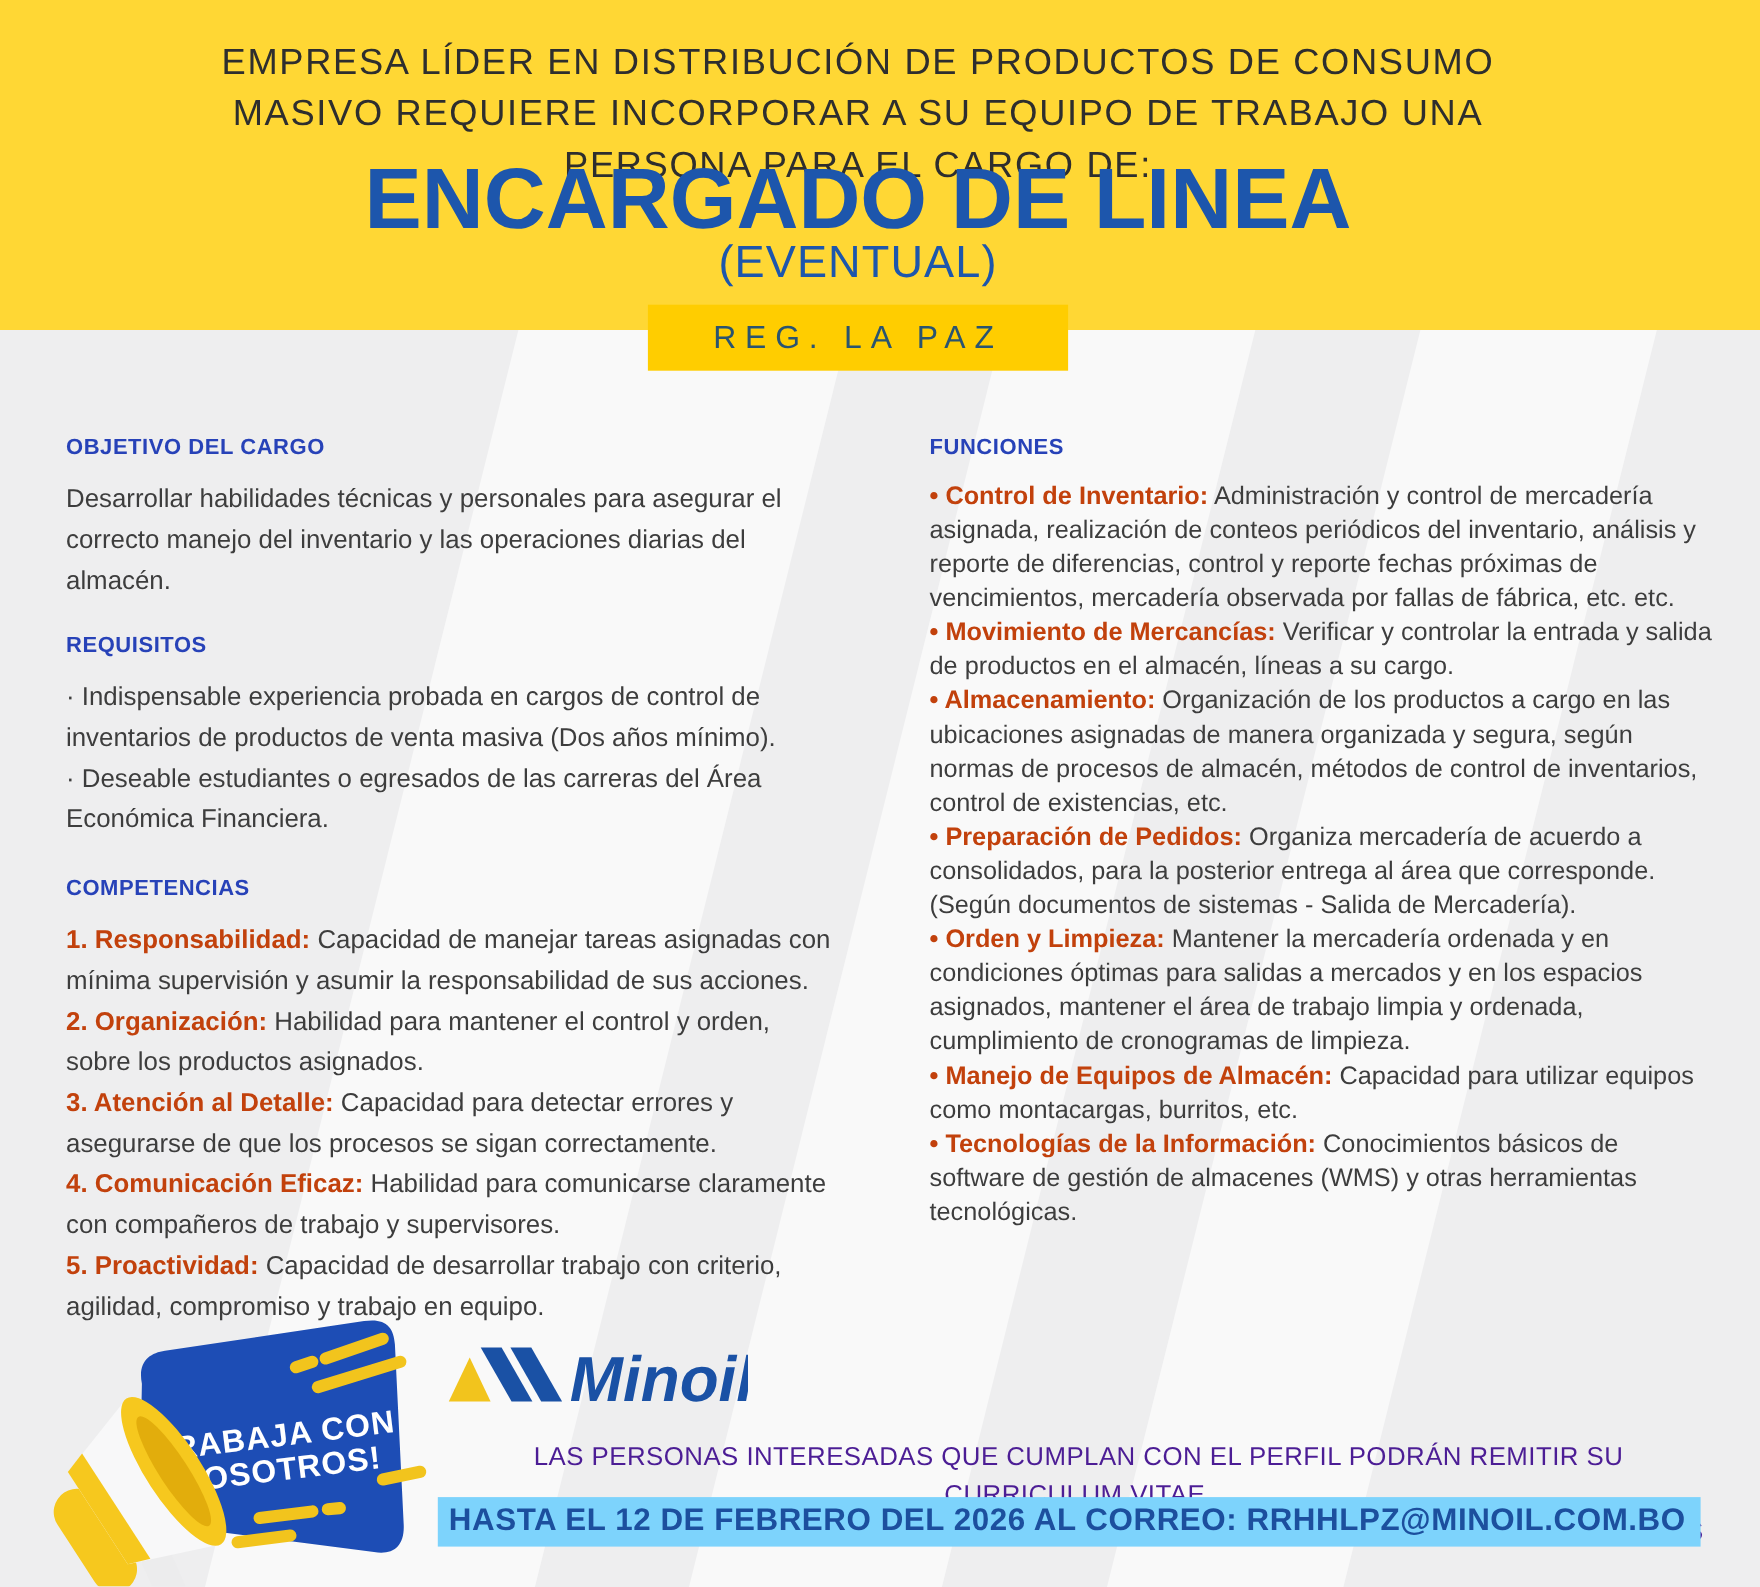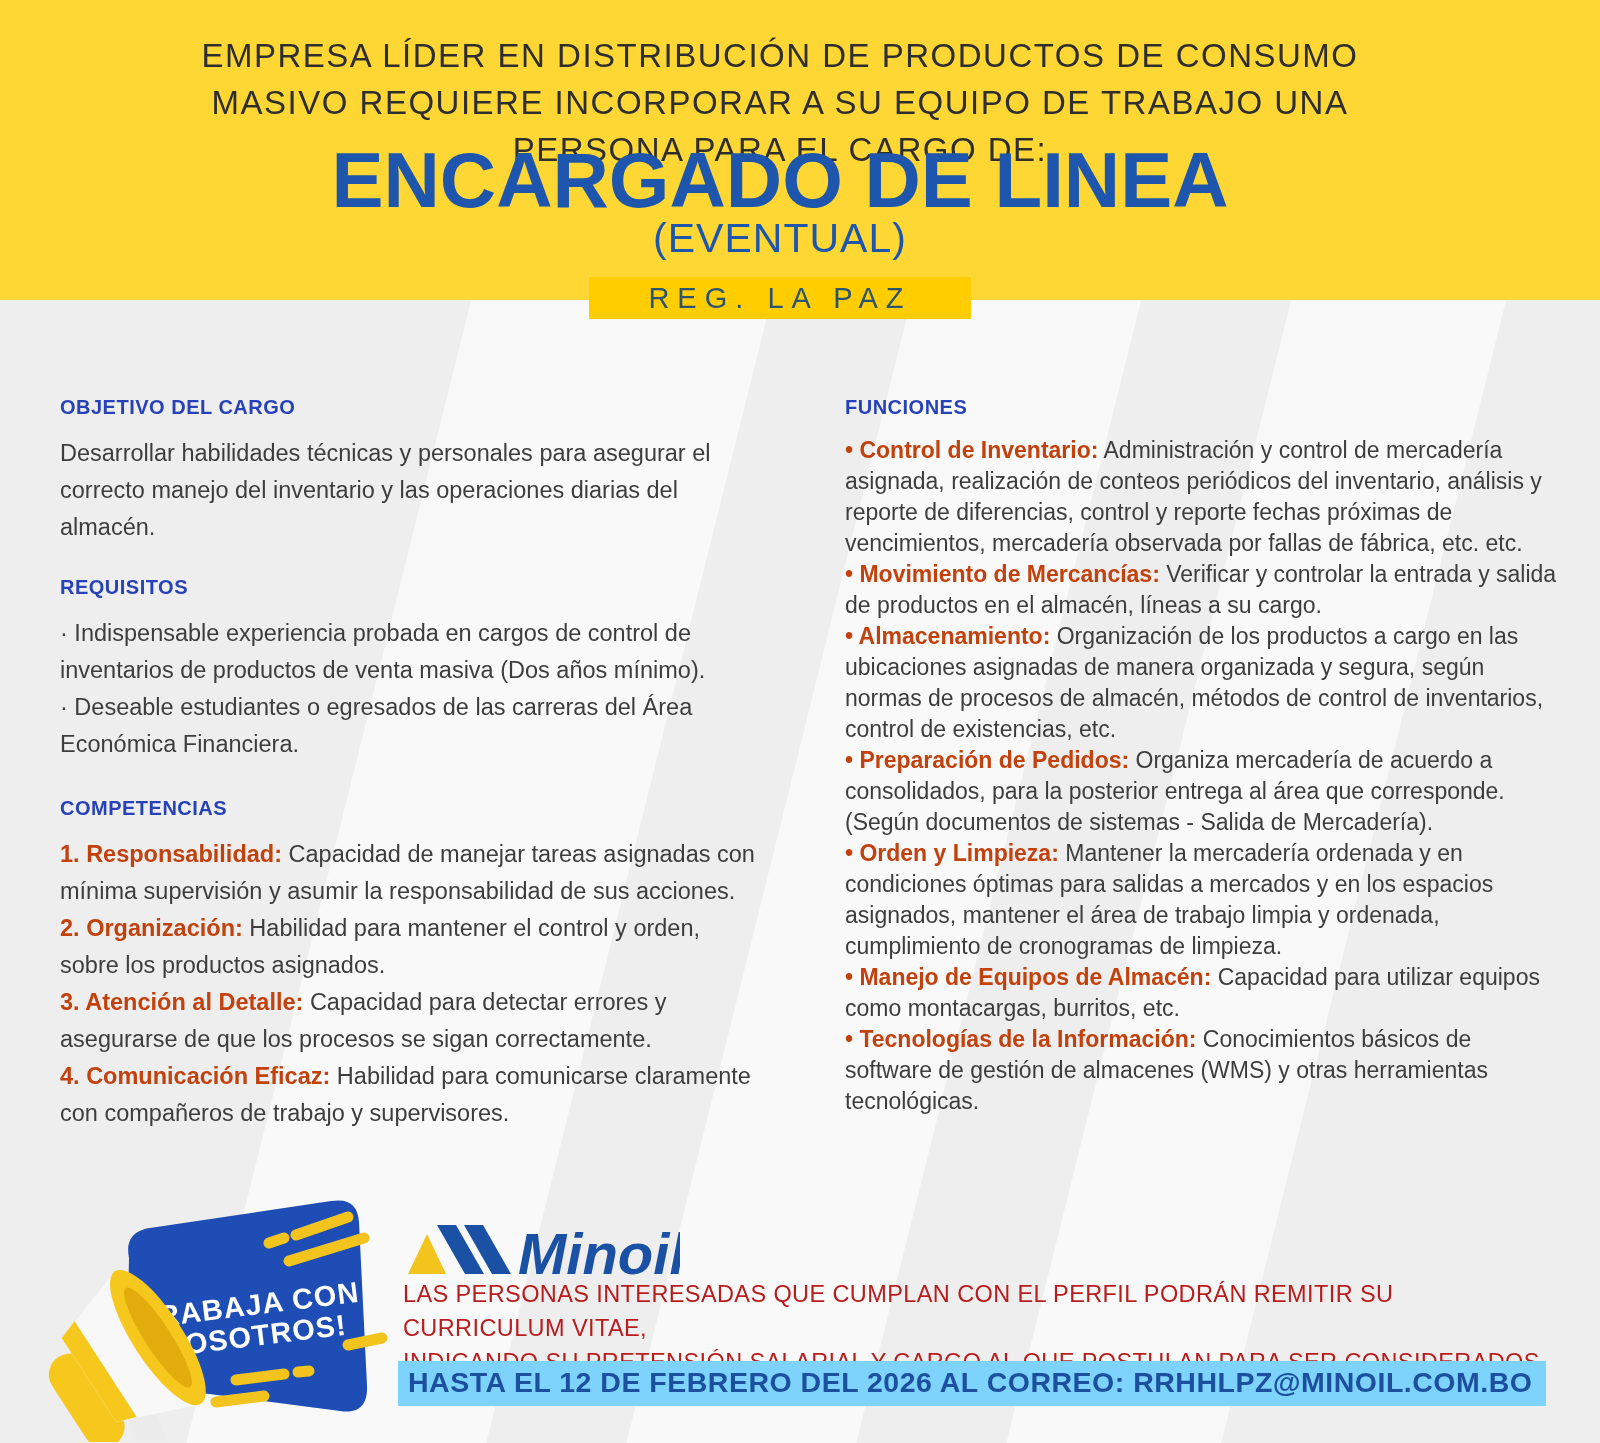--- a/index.html
+++ b/index.html
@@ -18,41 +18,41 @@
 
   .layer{position:relative;z-index:1;}
 
   
   .header-band{position:absolute;left:0;top:0;width:1600px;height:300px;background:#ffd734;}
   .centered{position:absolute;left:0;width:1560px;text-align:center;}
   .intro{top:32px;color:#2e2e2e;font-size:33px;line-height:47px;letter-spacing:1.5px;font-weight:400;}
   .job-title{top:140px;color:#1d56ac;font-size:78px;line-height:80px;font-weight:800;letter-spacing:0;}
   .job-subtitle{top:213px;color:#1d56ac;font-size:41px;line-height:50px;font-weight:400;letter-spacing:1px;}
   .region-badge{
-    position:absolute;left:589px;top:277px;width:382px;height:42px;background:#ffcd00;
+    position:absolute;left:589px;top:277px;width:382px;height:60px;background:#ffcd00;
     display:flex;align-items:center;justify-content:center;
     color:#2a5470;font-size:29px;letter-spacing:8px;font-weight:400;
   }
 
   
   .col{position:absolute;top:392px;}
   .col-left{left:60px;width:700px;}
   .col-right{left:845px;width:714px;}
   .sec-heading{margin:0;color:#2742b8;font-size:20px;line-height:30px;font-weight:700;letter-spacing:.5px;}
   .col-left p{margin:0;font-size:23.5px;line-height:37px;color:#3d3d3d;}
   .col-right p{margin:0;font-size:23px;line-height:31px;color:#3d3d3d;}
   .col p b{color:#c2410c;font-weight:700;}
   .mt-body{margin-top:13px !important;}
   .mt-sec{margin-top:26px;}
   .mt-sec2{margin-top:30px;}
 
   
   .megaphone{position:absolute;left:26px;top:1192px;}
   .logo{position:absolute;left:400px;top:1210px;}
-  .note{position:absolute;left:403px;top:1277px;width:1155px;color:#b91c1c;font-size:23.5px;line-height:34px;letter-spacing:.4px;font-weight:400;}
+  .note{position:absolute;left:403px;top:1307px;width:1155px;color:#4c1d95;font-size:23.5px;line-height:34px;letter-spacing:.4px;font-weight:400;text-align:center;}
   .note p{margin:0;}
   .deadline{
     position:absolute;left:398px;top:1361px;background:#7dd3fc;
     padding:5px 14px 7px 10px;color:#1c4f9e;font-weight:700;font-size:28.5px;letter-spacing:.5px;white-space:nowrap;
   }
 </style>
 </head>
 <body>
 
 <div class="page">
@@ -79,20 +79,21 @@
 
     <h3 class="sec-heading mt-sec">REQUISITOS</h3>
     <p class="mt-body">· Indispensable experiencia probada en cargos de control de inventarios de productos de venta masiva (Dos años mínimo).</p>
     <p>· Deseable estudiantes o egresados de las carreras del Área Económica Financiera.</p>
 
     <h3 class="sec-heading mt-sec2">COMPETENCIAS</h3>
     <p class="mt-body"><b>1. Responsabilidad:</b> <span>Capacidad de manejar tareas asignadas con mínima supervisión y asumir la responsabilidad de sus acciones.</span></p>
     <p><b>2. Organización:</b> <span>Habilidad para mantener el control y orden, sobre los productos asignados.</span></p>
     <p><b>3. Atención al Detalle:</b> <span>Capacidad para detectar errores y asegurarse de que los procesos se sigan correctamente.</span></p>
     <p><b>4. Comunicación Eficaz:</b> <span>Habilidad para comunicarse claramente con compañeros de trabajo y supervisores.</span></p>
+    <p><b>5. Proactividad:</b> <span>Capacidad de desarrollar trabajo con criterio, agilidad, compromiso y trabajo en equipo.</span></p>
   </div>
 
   <div class="col col-right layer">
     <h3 class="sec-heading">FUNCIONES</h3>
     <p class="mt-body"><b>• Control de Inventario:</b> <span>Administración y control de mercadería asignada, realización de conteos periódicos del inventario, análisis y reporte de diferencias, control y reporte fechas próximas de vencimientos, mercadería observada por fallas de fábrica, etc. etc.</span></p>
     <p><b>• Movimiento de Mercancías:</b> <span>Verificar y controlar la entrada y salida de productos en el almacén, líneas a su cargo.</span></p>
     <p><b>• Almacenamiento:</b> <span>Organización de los productos a cargo en las ubicaciones asignadas de manera organizada y segura, según normas de procesos de almacén, métodos de control de inventarios, control de existencias, etc.</span></p>
     <p><b>• Preparación de Pedidos:</b> <span>Organiza mercadería de acuerdo a consolidados, para la posterior entrega al área que corresponde. (Según documentos de sistemas - Salida de Mercadería).</span></p>
     <p><b>• Orden y Limpieza:</b> <span>Mantener la mercadería ordenada y en condiciones óptimas para salidas a mercados y en los espacios asignados, mantener el área de trabajo limpia y ordenada, cumplimiento de cronogramas de limpieza.</span></p>
     <p><b>• Manejo de Equipos de Almacén:</b> <span>Capacidad para utilizar equipos como montacargas, burritos, etc.</span></p>

